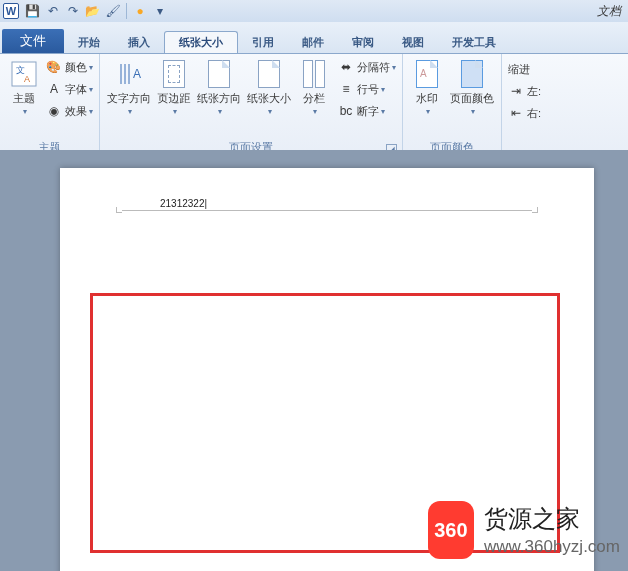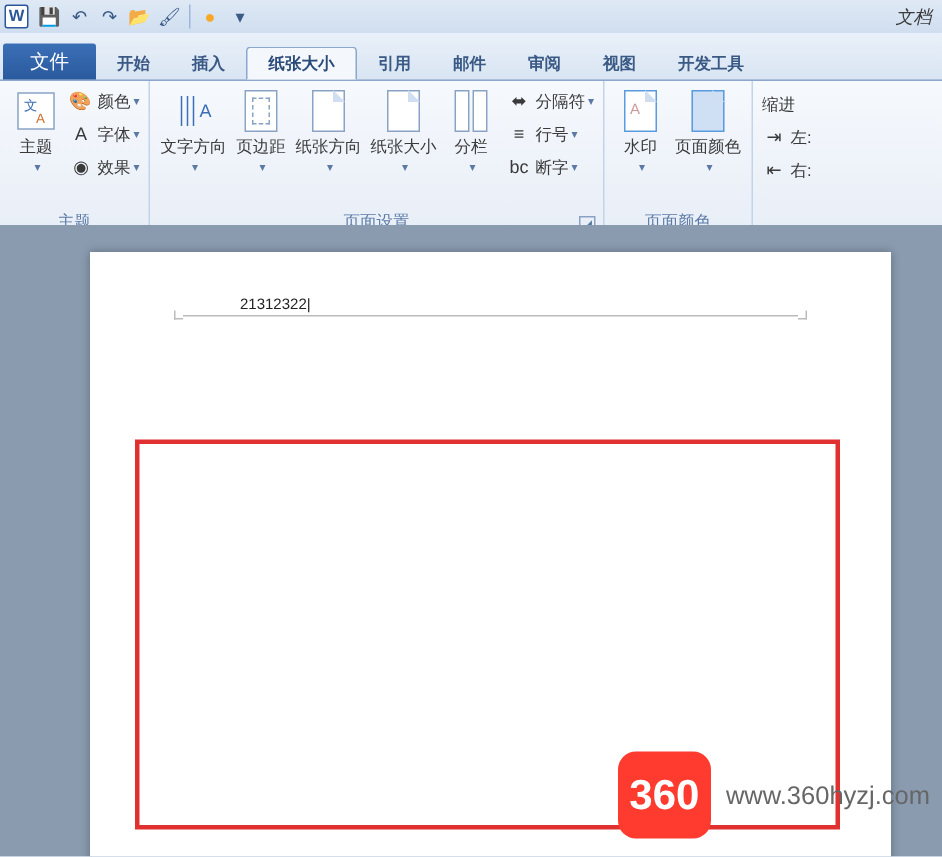--- a/index.html
+++ b/index.html
@@ -43,21 +43,21 @@
 .workspace { position: absolute; top: 150px; left: 0; right: 0; bottom: 0; background: #8a9bb0; overflow: hidden; }
 .page { position: absolute; left: 60px; top: 18px; width: 534px; height: 700px; background: #fff; box-shadow: 0 0 6px rgba(0,0,0,.3); }
 .header-sep { position: absolute; top: 42px; left: 62px; right: 62px; height: 8px; }
 .header-sep .ln { border-top: 1px solid #bbb; }
 .header-sep .lbox { position: absolute; left: -6px; top: -3px; width: 6px; height: 6px; border-left: 1px solid #bbb; border-bottom: 1px solid #bbb; }
 .header-sep .rbox { position: absolute; right: -6px; top: -3px; width: 6px; height: 6px; border-right: 1px solid #bbb; border-bottom: 1px solid #bbb; }
 .header-text { position: absolute; top: 30px; left: 100px; font-size: 10px; color: #222; }
 .red-box { position: absolute; top: 125px; left: 30px; width: 470px; height: 260px; border: 3px solid #e03030; }
 
 .watermark { position: absolute; right: 8px; bottom: 12px; display: flex; align-items: center; gap: 10px; }
-.wm-badge { width: 62px; height: 58px; background: #ff3b30; border-radius: 12px; color: #fff; font-weight: bold; font-size: 28px; display: flex; align-items: center; justify-content: center; font-family: Arial; }
+.wm-badge { width: 46px; height: 58px; background: #ff3b30; border-radius: 12px; color: #fff; font-weight: bold; font-size: 20px; display: flex; align-items: center; justify-content: center; font-family: Arial; }
 .wm-text .t1 { font-size: 24px; color: #222; font-weight: 500; }
 .wm-text .t2 { font-size: 17px; color: #666; margin-top: 2px; }
 </style>
 </head>
 <body>
 
 <div class="titlebar">
   <div class="app-icon">W</div>
   <div class="qat-btn">💾</div>
   <div class="qat-btn">↶</div>
@@ -233,15 +233,16 @@
         <div class="ln"></div>
         <div class="rbox"></div>
     </div>
     <div class="red-box"></div>
   </div>
 </div>
 
 <div class="watermark">
   <div class="wm-badge">360</div>
   <div class="wm-text">
+    <div class="t1">货源之家</div>
     <div class="t2">www.360hyzj.com</div>
   </div>
 </div>
 
 </body></html>

